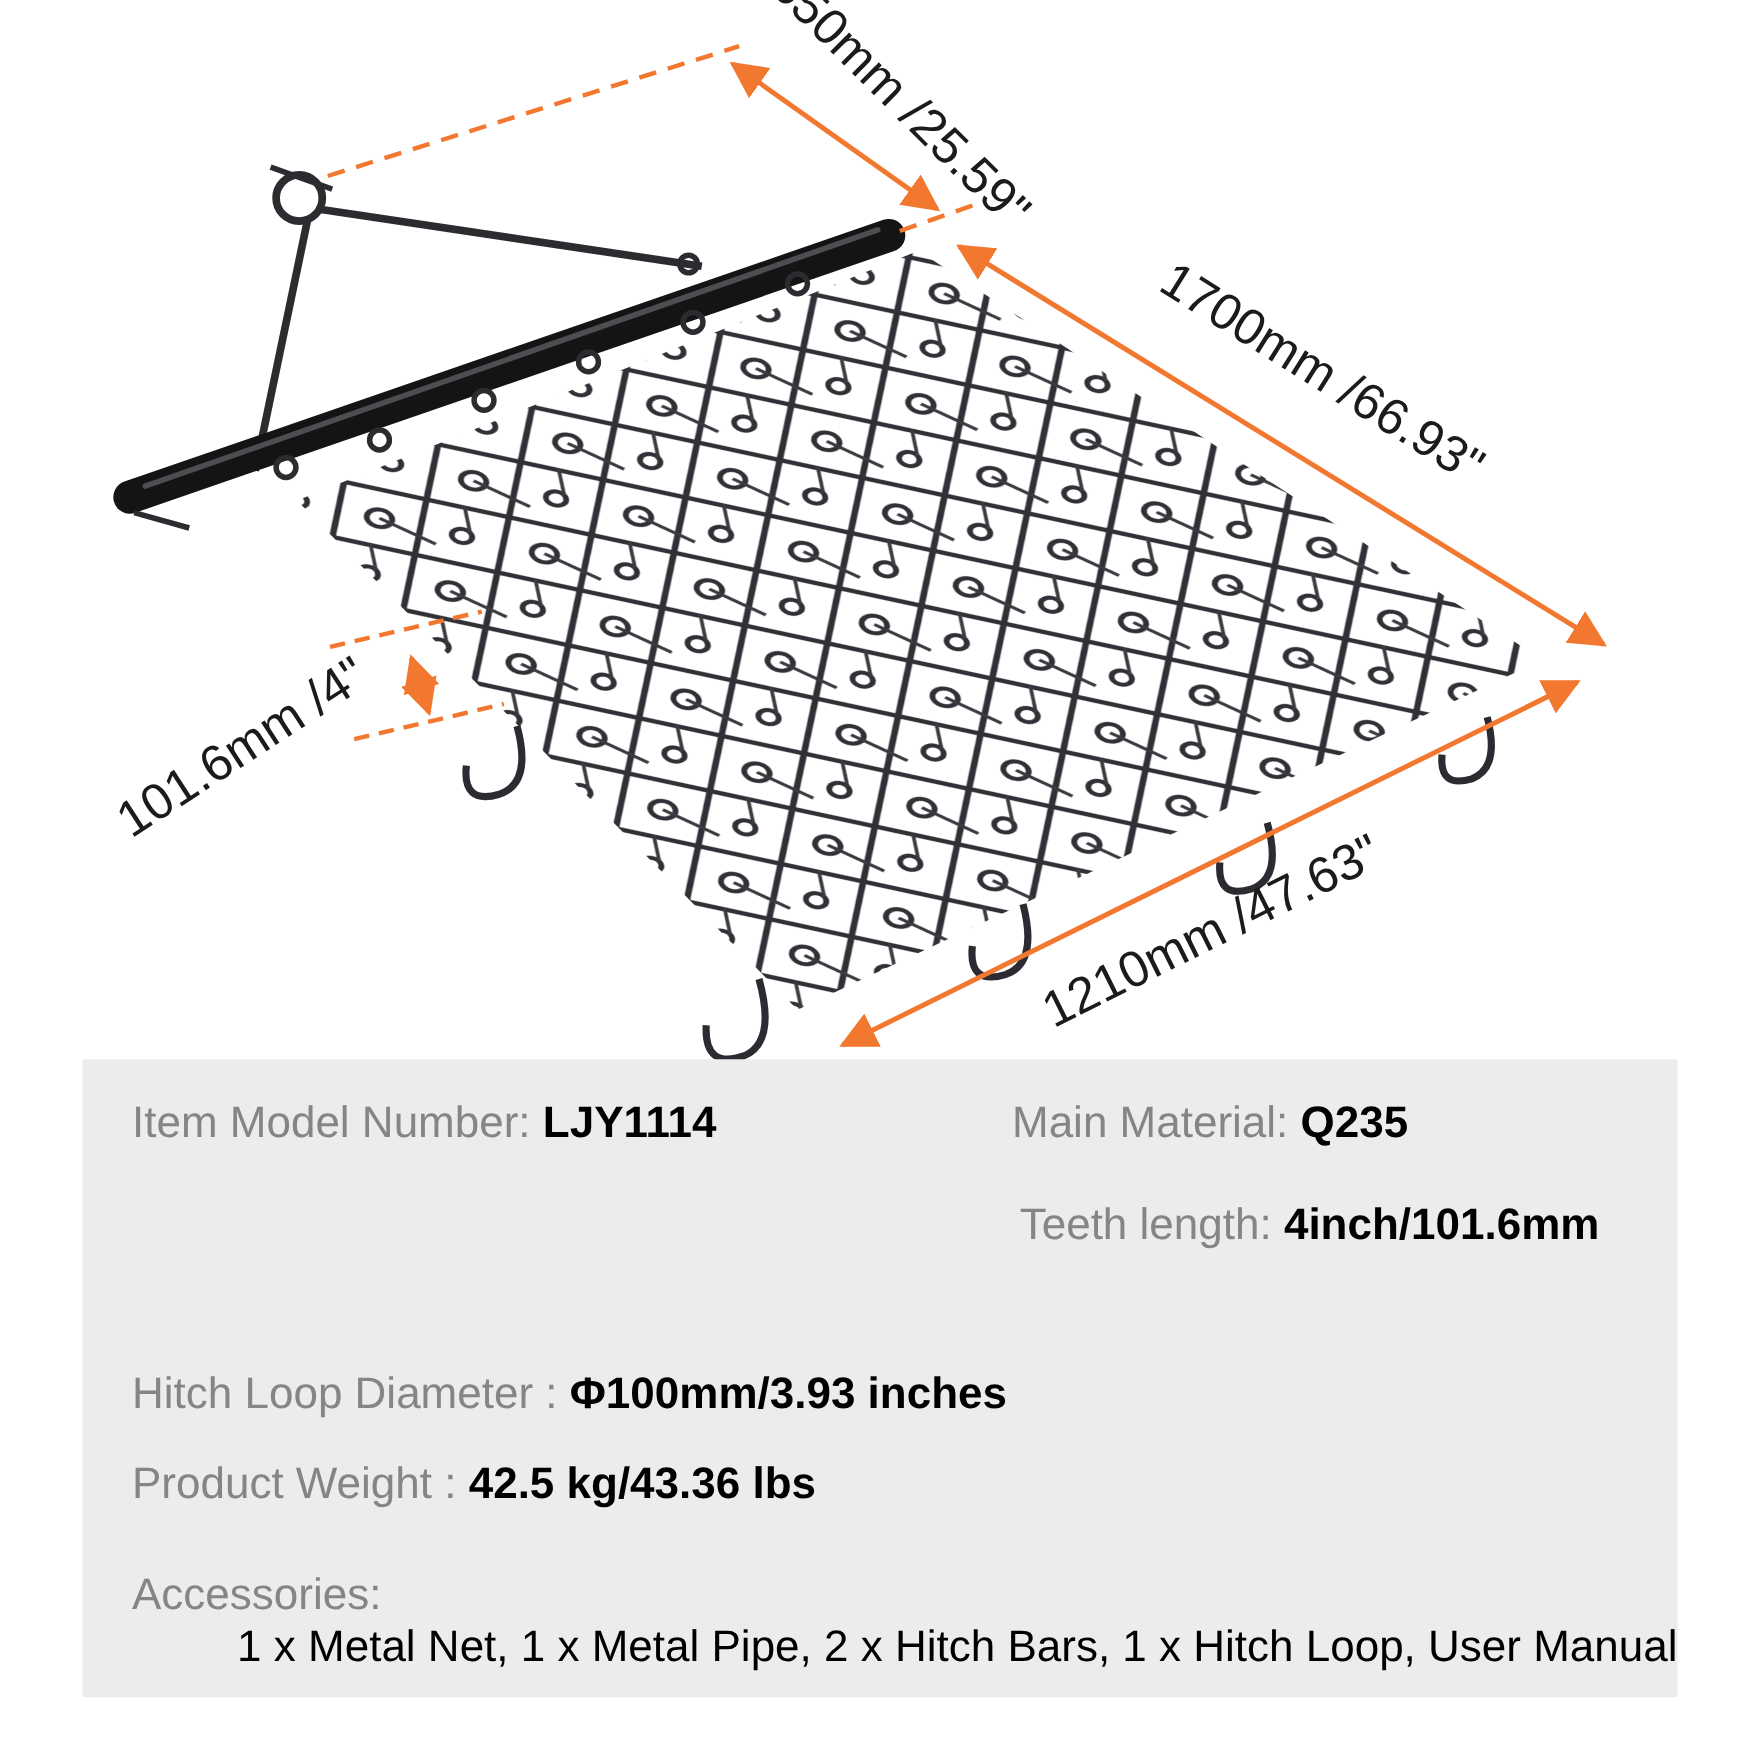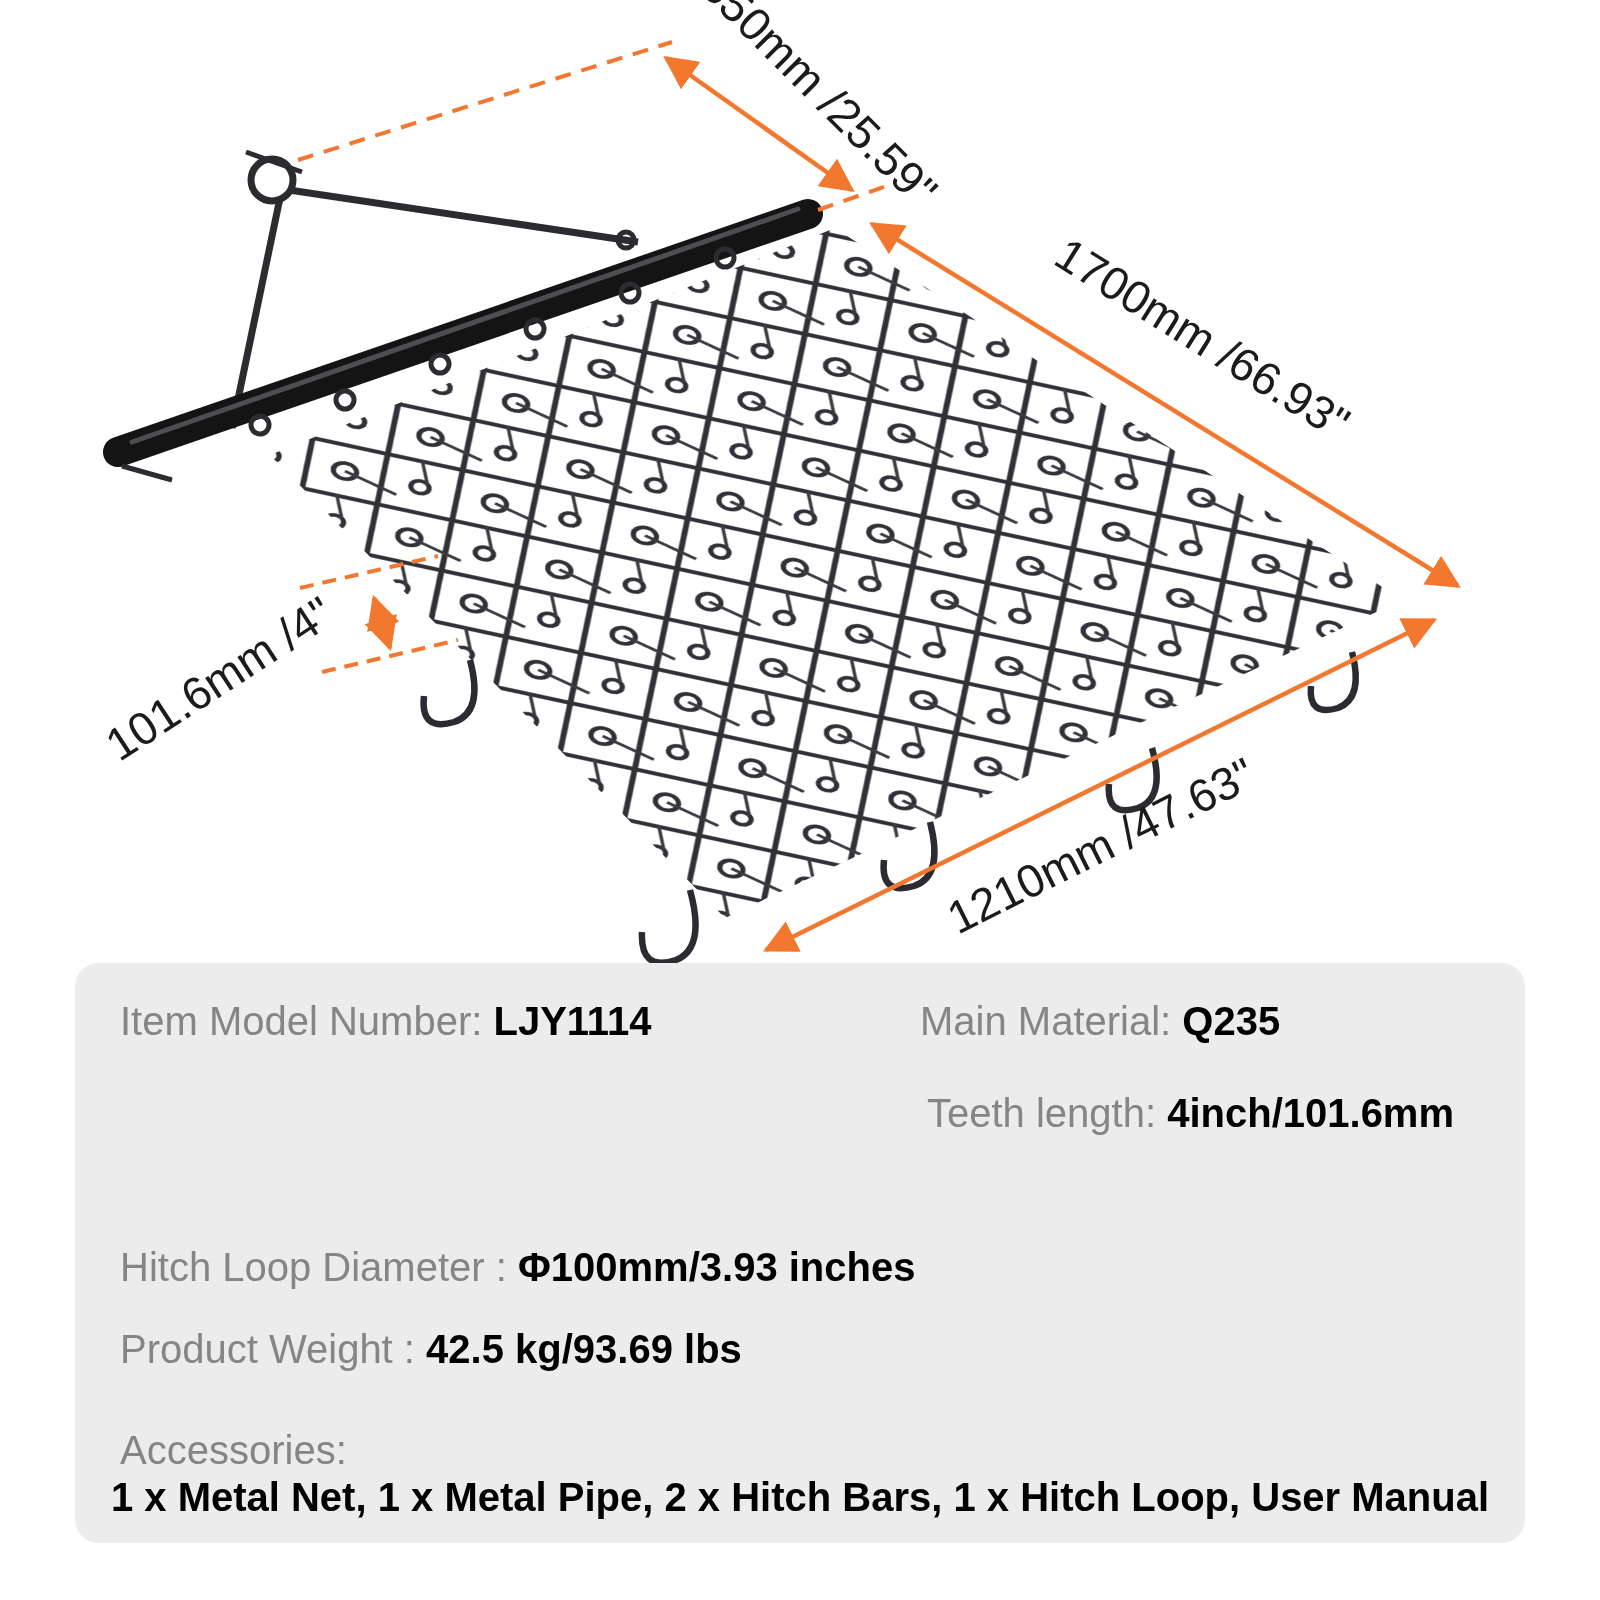--- a/index.html
+++ b/index.html
@@ -2,31 +2,31 @@
 <html><head>
 <meta charset="utf-8">
 <style>
   html,body{margin:0;padding:0;background:#ffffff;}
   body{width:1600px;height:1600px;position:relative;overflow:hidden;
        font-family:"Liberation Sans",sans-serif;}
   .stage{position:absolute;inset:0;}
   svg.illus{position:absolute;left:0;top:0;width:1600px;height:965px;display:block;}
   svg.illus text.dim{font-size:46px;fill:#1b1b1b;font-family:"Liberation Sans",sans-serif;}
   .panel{position:absolute;left:75px;top:963px;width:1450px;height:580px;
-         background:#ececec;border-radius:24px;}
+         background:#ececec;border-radius:2px;}
   .prow{position:absolute;font-size:40px;color:#858585;white-space:nowrap;line-height:1.1;}
   .prow .val{color:#000000;font-weight:bold;}
   .r1a{left:45px;top:36px;}   .r1b{left:845px;top:36px;}
   .r2a{left:45px;top:118px;}  .r2b{left:852px;top:118px;margin-top:10px;}
   .r3a{left:45px;top:200px;}
   .r4a{left:45px;top:282px;}
   .r5a{left:45px;top:364px;}  .r5b{left:845px;top:364px;}
   .r6a{left:45px;top:465px;}
-  .r7a{left:0;top:512px;width:1450px;text-align:center;font-size:40px;
-       font-weight:bold;color:#000000;}
+  .r7a{left:0;top:512px;width:1450px;text-align:right;font-size:40px;
+       font-weight:normal;color:#000000;}
 </style>
 </head>
 <body>
 
 <div class="stage">
 
   <svg class="illus" viewBox="0 0 1600 965">
     <defs>
       <marker id="ah" viewBox="0 0 10 10" refX="9" refY="5" markerWidth="7.5" markerHeight="7.5" orient="auto-start-reverse" markerUnits="strokeWidth">
         <path d="M0 0 L10 5 L0 10 Z" fill="#F2772F"></path>
@@ -112,20 +112,20 @@
     <div class="prow r2b">
       <span class="lbl">Teeth length: </span><span class="val">4inch/101.6mm</span>
     </div>
 
 
     <div class="prow r4a">
       <span class="lbl">Hitch Loop Diameter : </span><span class="val">Φ100mm/3.93 inches</span>
     </div>
 
     <div class="prow r5a">
-      <span class="lbl">Product Weight : </span><span class="val">42.5  kg/93.69 lbs</span>
+      <span class="lbl">Product Weight : </span><span class="val">42.5  kg/43.36 lbs</span>
     </div>
 
     <div class="prow r6a">Accessories:</div>
     <div class="prow r7a">1 x Metal Net, 1 x Metal Pipe, 2 x Hitch Bars, 1 x Hitch Loop, User Manual</div>
   </div>
 
 </div>
 
 </body></html>

